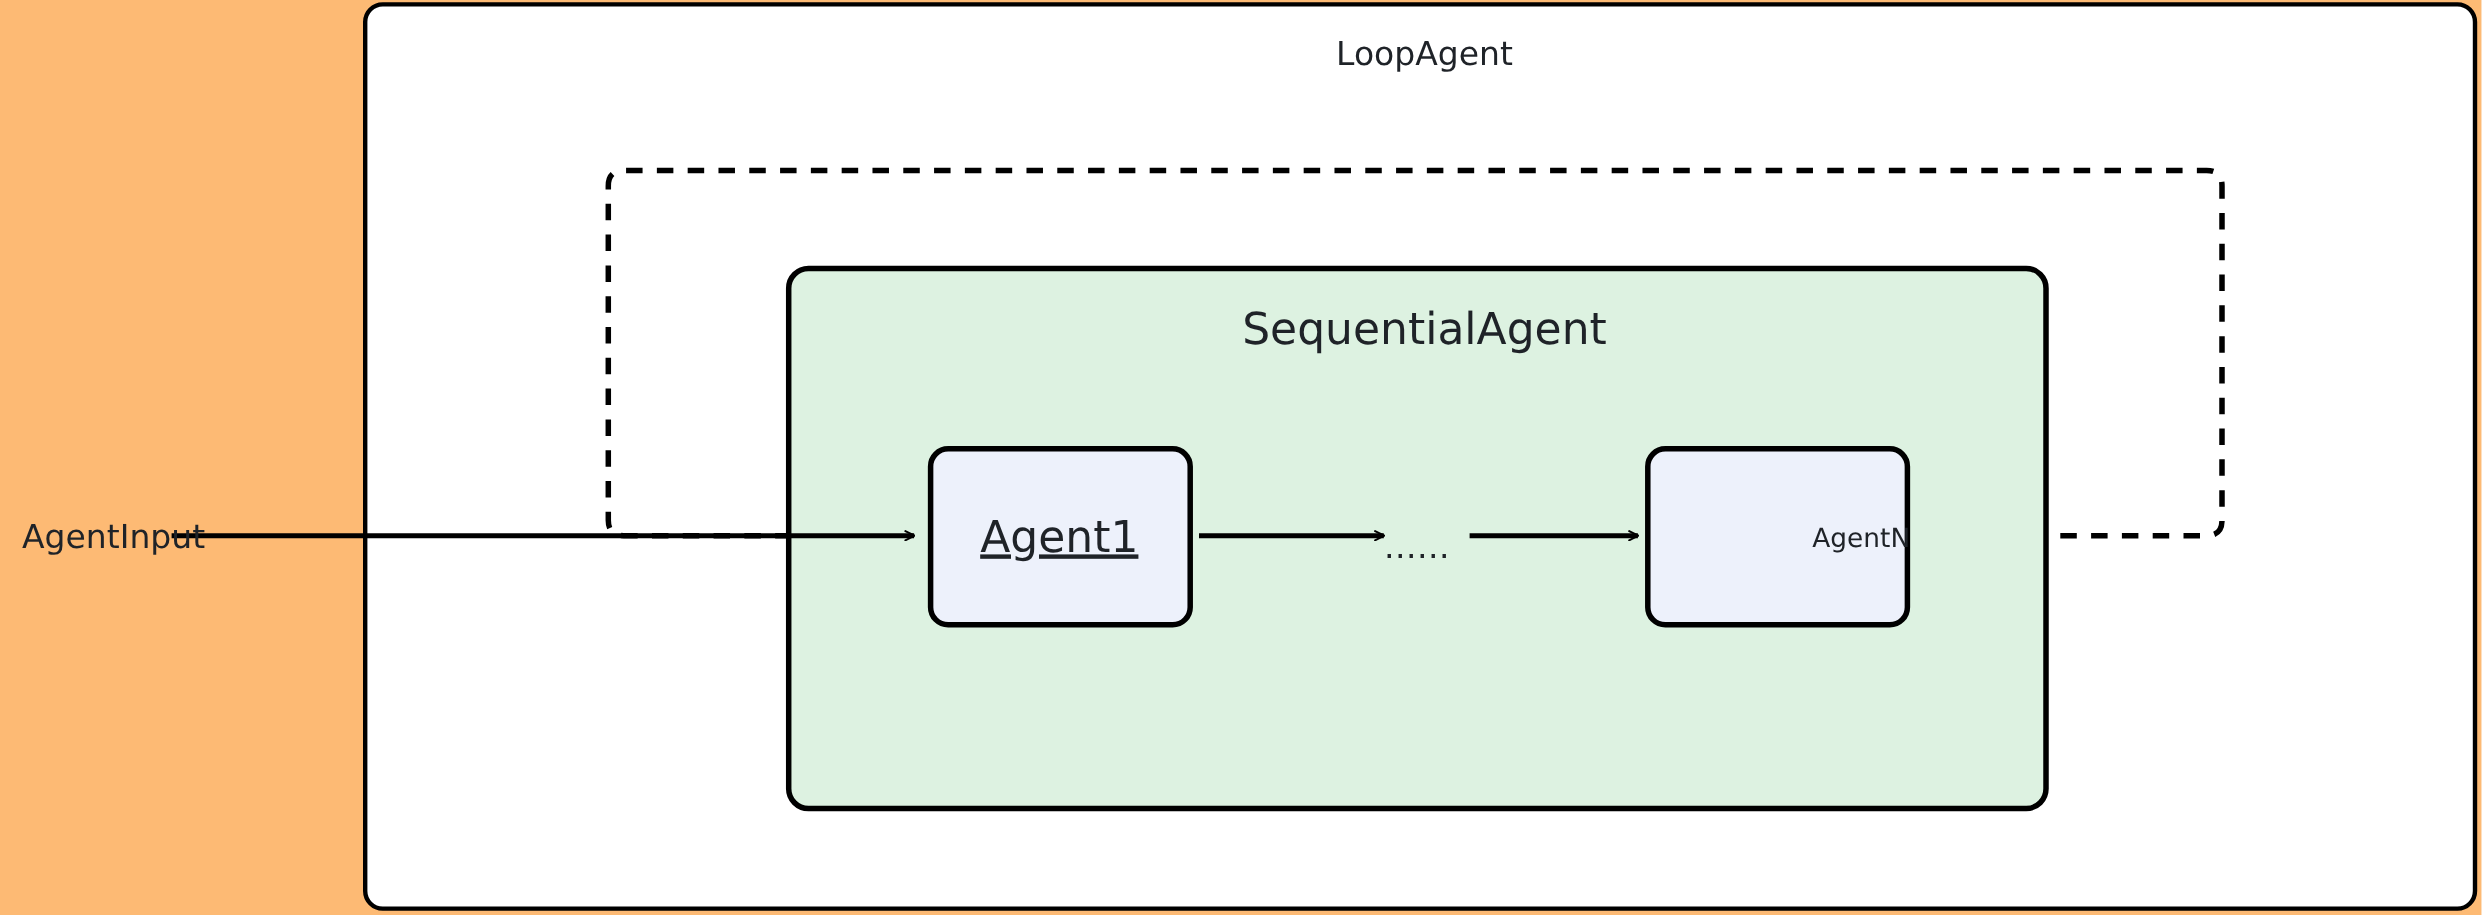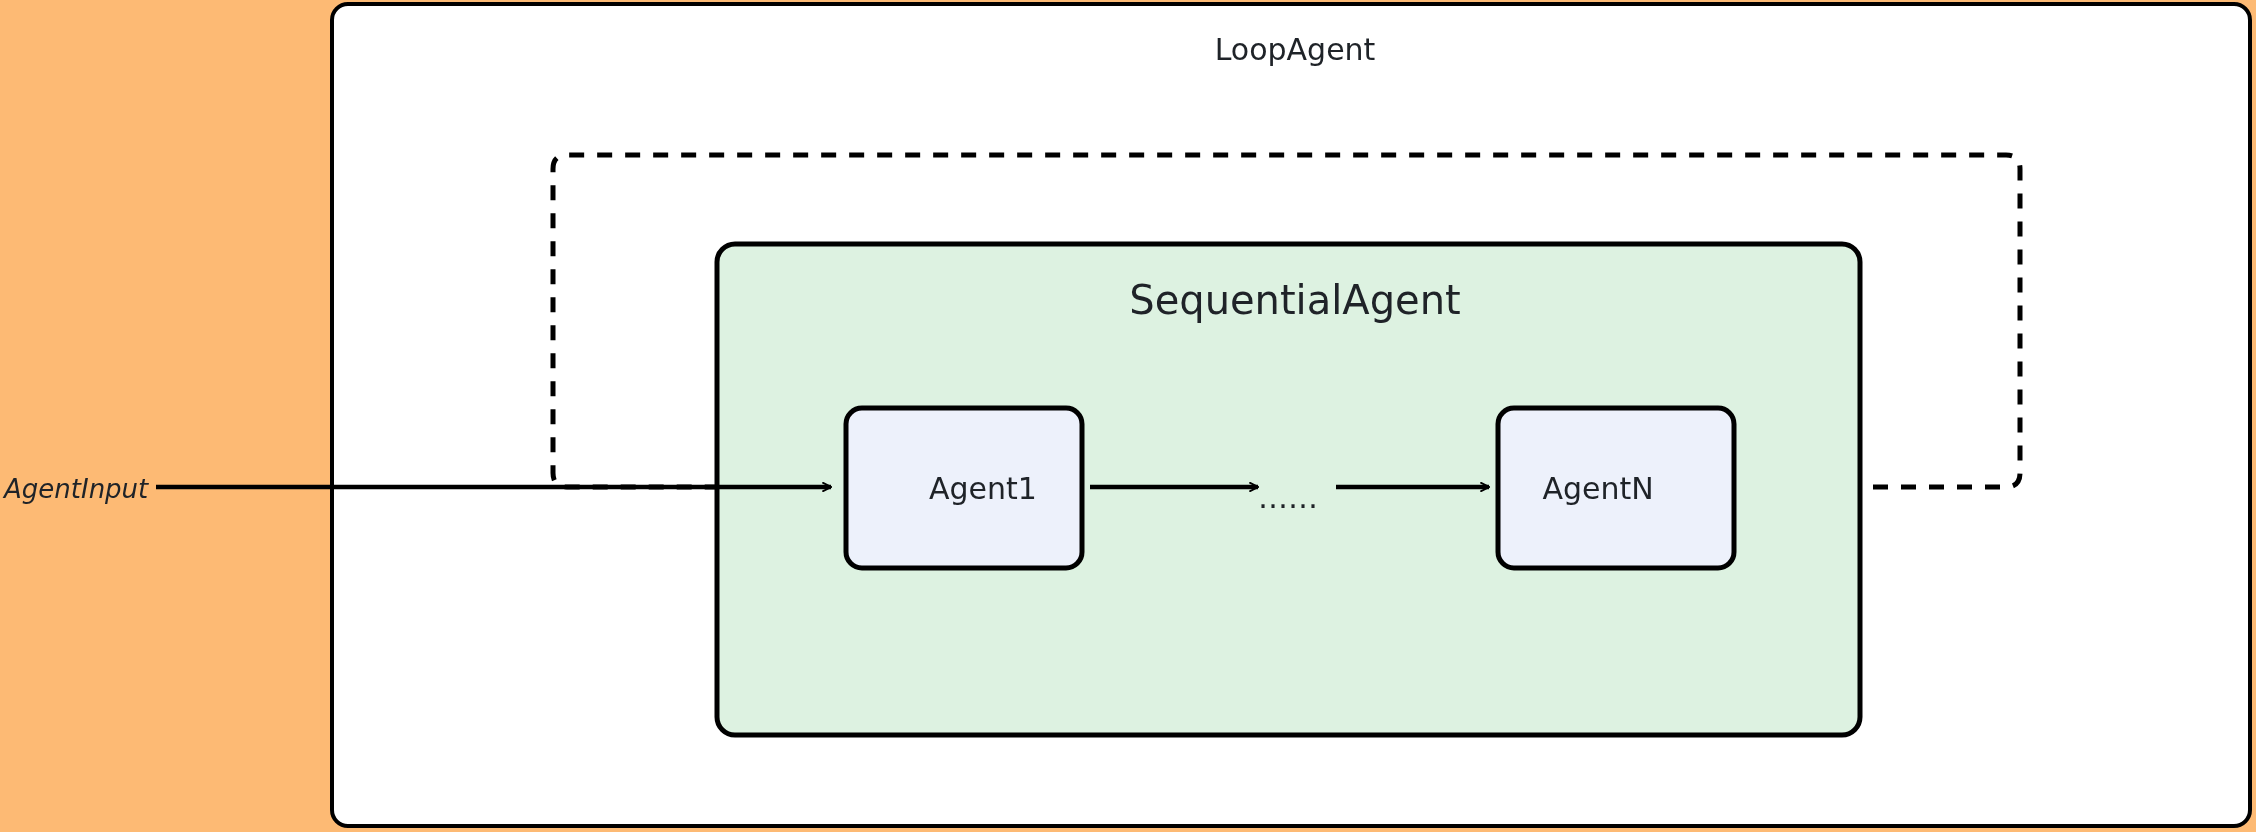--- a/index.html
+++ b/index.html
@@ -43,34 +43,34 @@
     left: 1295px;
     top: 50px;
     font-size: 30px;
   }
   #label-sequentialagent {
     left: 1295px;
     top: 300px;
     font-size: 40px;
   }
   #label-agent1 {
-    left: 983px;
+    left: 963px;
+    top: 489px;
+    font-size: 40px;
+    text-decoration: underline;
+  }
+  #label-agentn {
+    left: 1692px;
+    top: 489px;
+    font-size: 24px;
+  }
+  #label-agentinput {
+    left: 20px;
     top: 489px;
     font-size: 30px;
-  }
-  #label-agentn {
-    left: 1598px;
-    top: 489px;
-    font-size: 30px;
-  }
-  #label-agentinput {
-    left: 4px;
-    top: 489px;
-    font-size: 26px;
-    font-style: italic;
   }
   #label-ellipsis {
     left: 1288px;
     top: 498px;
     font-size: 30px;
     letter-spacing: 0px;
   }
 </style>
 </head>
 <body>

